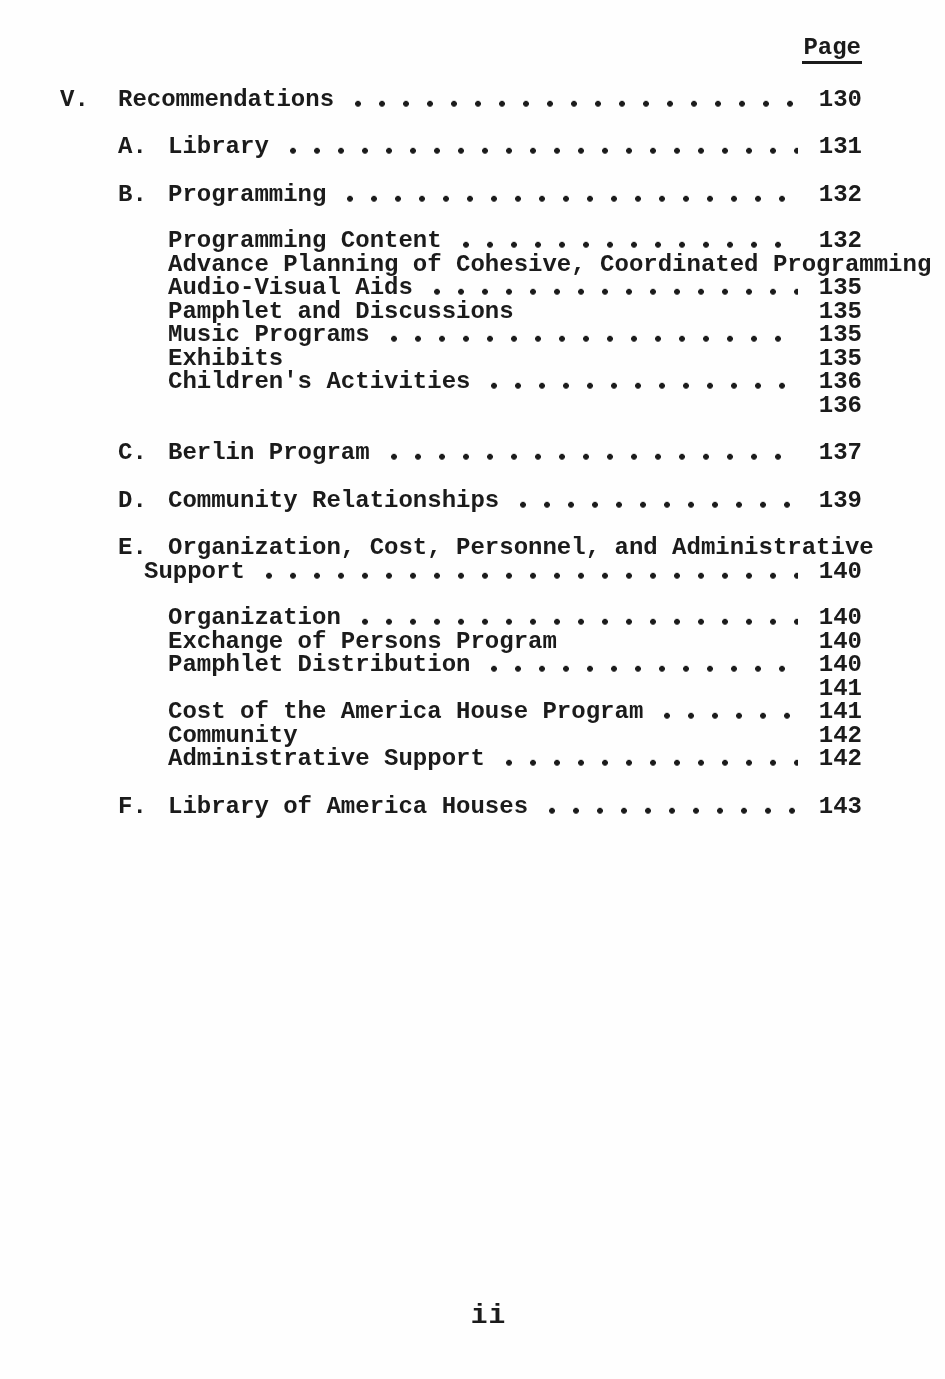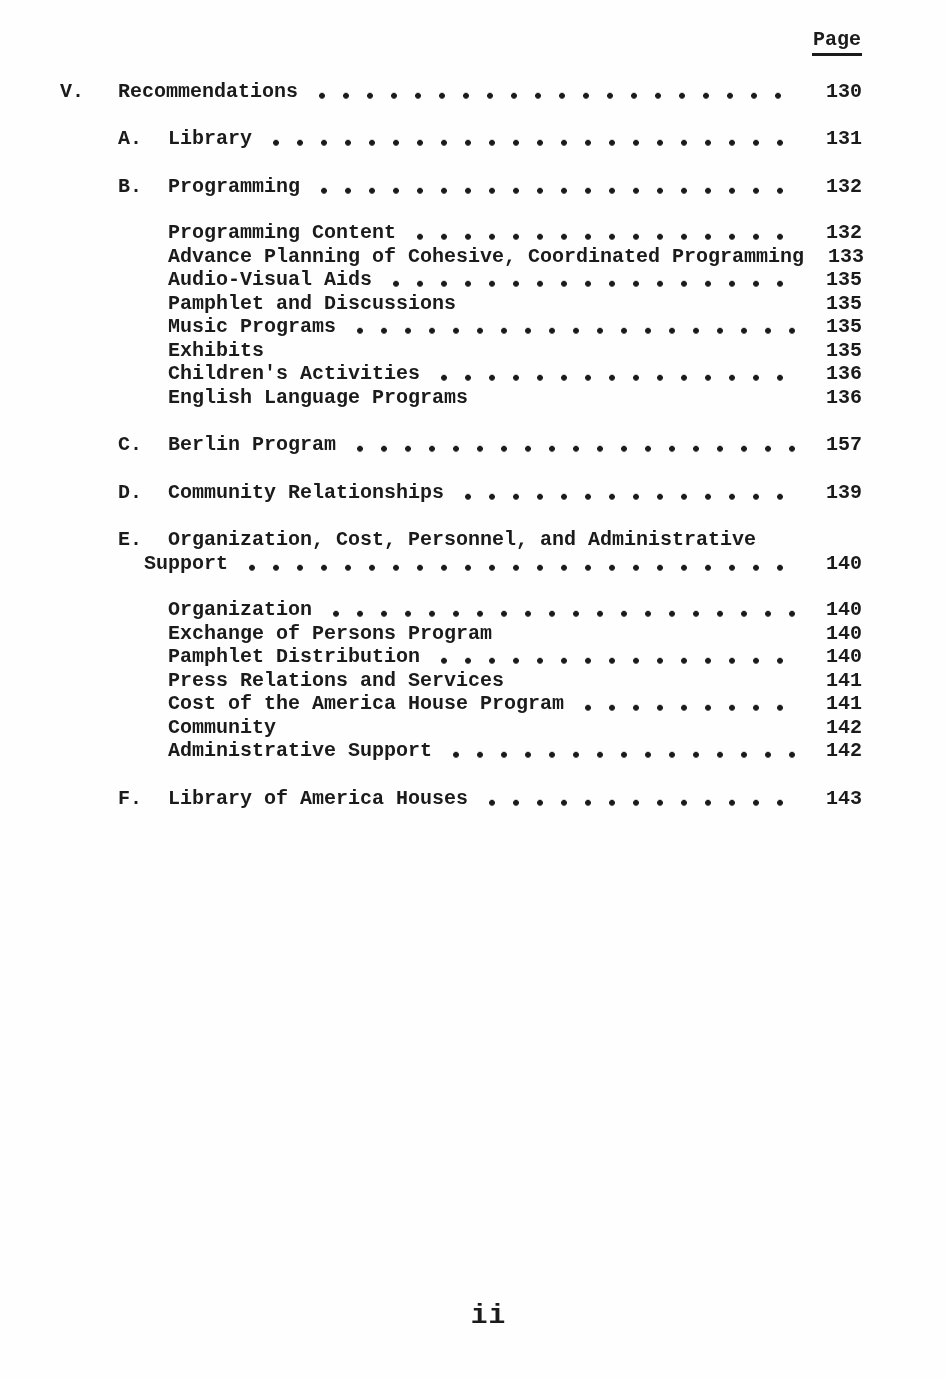--- a/index.html
+++ b/index.html
@@ -14,22 +14,22 @@
     background: #fefefe;
     overflow: hidden;
     font-family: "Liberation Mono", "DejaVu Sans Mono", monospace;
     font-weight: bold;
     color: #1b1b1b;
   }
   .content {
     position: absolute;
     left: 60px;
     right: 83px;
-    top: 28px;
-    font-size: 20px;
+    top: 36px;
+    font-size: 24px;
   }
   .page-col-header {
     text-align: right;
     line-height: 23.5px;
     margin-bottom: 2px;
   }
   .page-col-header span {
     display: inline-block;
     border-bottom: 3px solid #1b1b1b;
     padding: 0 1px 1px 1px;
@@ -96,29 +96,29 @@
         <div class="row main"><span class="prefix-main">V.</span><span class="label">Recommendations</span><span class="dots"></span><span class="pagenum">130</span></div>
         <div class="row letter"><span class="prefix-letter">A.</span><span class="label">Library</span><span class="dots"></span><span class="pagenum">131</span></div>
         <div class="row letter"><span class="prefix-letter">B.</span><span class="label">Programming</span><span class="dots"></span><span class="pagenum">132</span></div>
         <div class="row sub"><span class="label">Programming Content</span><span class="dots"></span><span class="pagenum">132</span></div>
         <div class="row sub"><span class="label">Advance Planning of Cohesive, Coordinated Programming</span><span class="fill"></span><span class="pagenum">133</span></div>
         <div class="row sub"><span class="label">Audio-Visual Aids</span><span class="dots"></span><span class="pagenum">135</span></div>
         <div class="row sub"><span class="label">Pamphlet and Discussions</span><span class="fill"></span><span class="pagenum">135</span></div>
         <div class="row sub"><span class="label">Music Programs</span><span class="dots"></span><span class="pagenum">135</span></div>
         <div class="row sub"><span class="label">Exhibits</span><span class="fill"></span><span class="pagenum">135</span></div>
         <div class="row sub"><span class="label">Children's Activities</span><span class="dots"></span><span class="pagenum">136</span></div>
-        <div class="row sub"><span class="label">English Language Programs</span><span class="fill"></span><span class="pagenum">136</span></div>
-        <div class="row letter"><span class="prefix-letter">C.</span><span class="label">Berlin Program</span><span class="dots"></span><span class="pagenum">157</span></div>
+        <div class="row sub"><span class="fill"></span><span class="pagenum">136</span></div>
+        <div class="row letter"><span class="prefix-letter">C.</span><span class="label">Berlin Program</span><span class="dots"></span><span class="pagenum">137</span></div>
         <div class="row letter"><span class="prefix-letter">D.</span><span class="label">Community Relationships</span><span class="dots"></span><span class="pagenum">139</span></div>
         <div class="row letter"><span class="prefix-letter">E.</span><span class="label">Organization, Cost, Personnel, and Administrative</span><span class="fill"></span></div>
         <div class="row cont"><span class="label">Support</span><span class="dots"></span><span class="pagenum">140</span></div>
         <div class="row sub"><span class="label">Organization</span><span class="dots"></span><span class="pagenum">140</span></div>
         <div class="row sub"><span class="label">Exchange of Persons Program</span><span class="fill"></span><span class="pagenum">140</span></div>
         <div class="row sub"><span class="label">Pamphlet Distribution</span><span class="dots"></span><span class="pagenum">140</span></div>
-        <div class="row sub"><span class="label">Press Relations and Services</span><span class="fill"></span><span class="pagenum">141</span></div>
+        <div class="row sub"><span class="fill"></span><span class="pagenum">141</span></div>
         <div class="row sub"><span class="label">Cost of the America House Program</span><span class="dots"></span><span class="pagenum">141</span></div>
         <div class="row sub"><span class="label">Community</span><span class="fill"></span><span class="pagenum">142</span></div>
         <div class="row sub"><span class="label">Administrative Support</span><span class="dots"></span><span class="pagenum">142</span></div>
         <div class="row letter"><span class="prefix-letter">F.</span><span class="label">Library of America Houses</span><span class="dots"></span><span class="pagenum">143</span></div>
       </div>
   </div>
   <div class="folio">ii</div>
 </div>
 
 </body></html>

